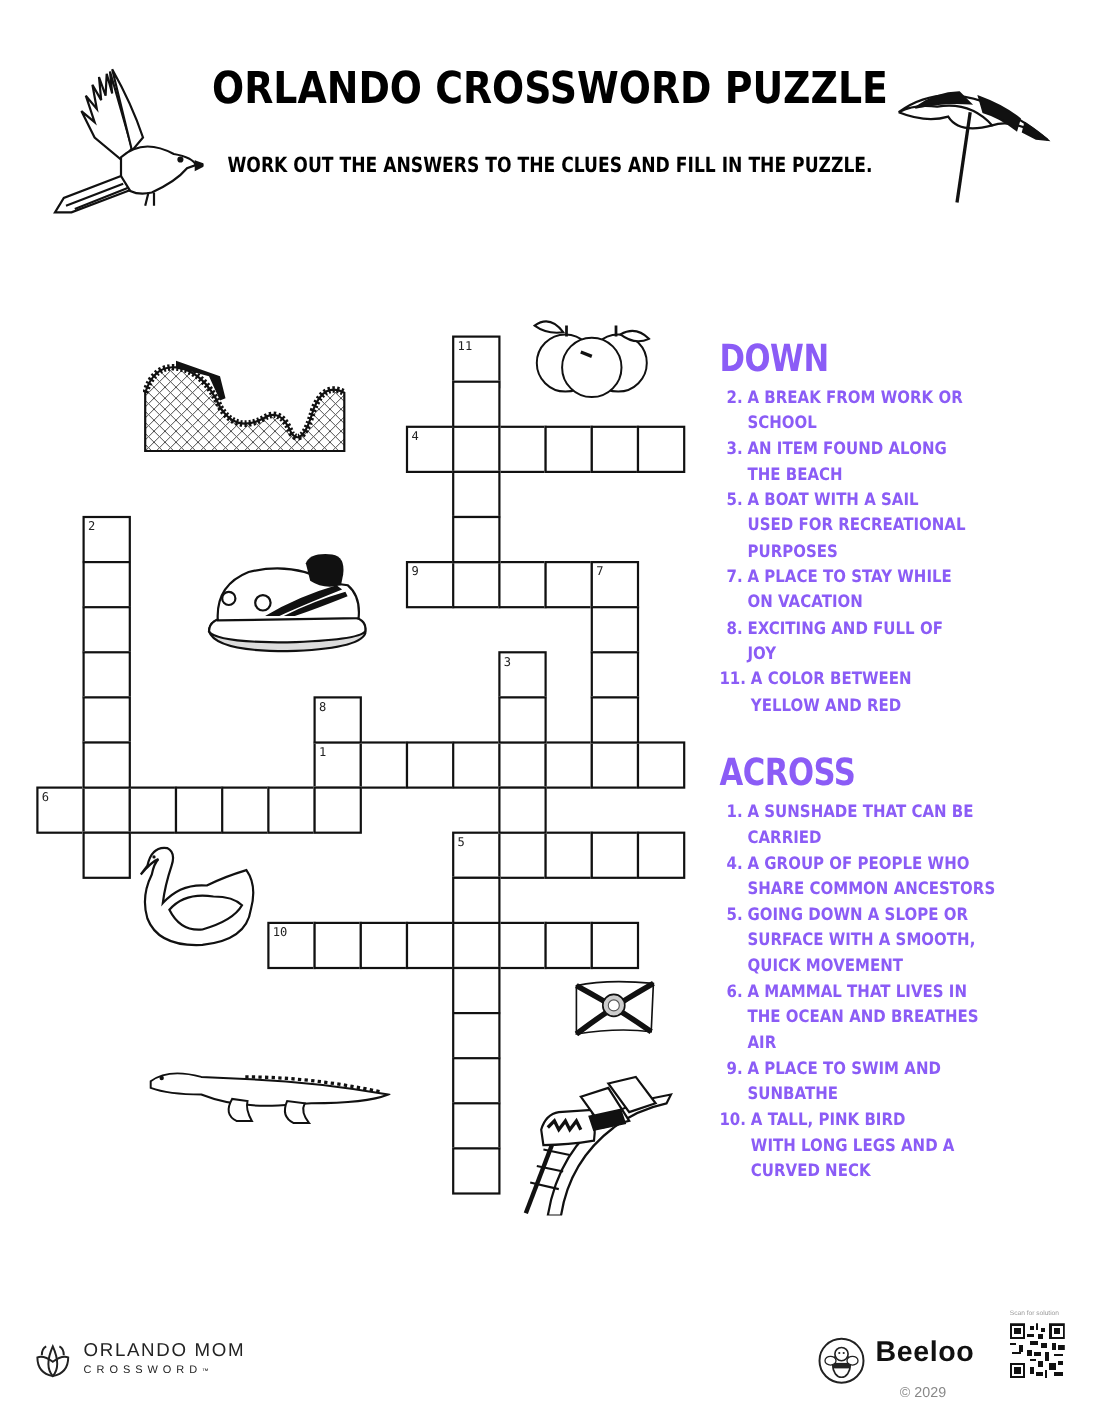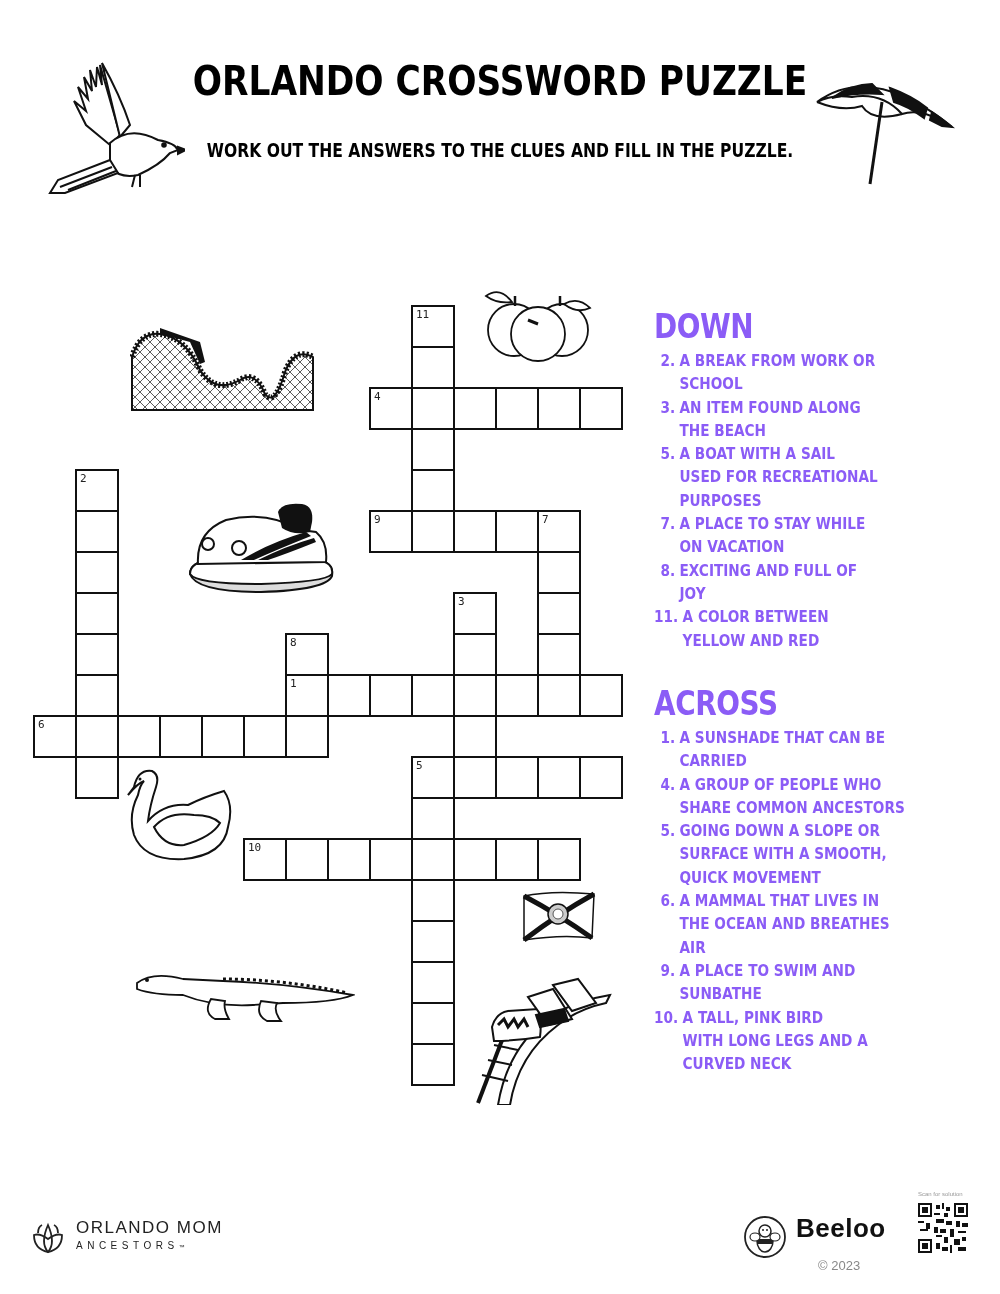--- a/index.html
+++ b/index.html
@@ -279,48 +279,48 @@
       </li>
       <li class="clue">
         <span class="n">10.</span>
         <span class="t">A TALL, PINK BIRD
 WITH LONG LEGS AND A
 CURVED NECK</span>
       </li>
     </ul>
 </div>
 
-<div class="abs" style="left:30px;top:1218px;display:flex;align-items:flex-end">
+<div class="abs" style="left:30px;top:1218px;display:flex;align-items:flex-start">
   <svg width="36" height="36" viewBox="0 0 36 36">
     <g fill="none" stroke="#222" stroke-width="1.8">
       <path d="M18 33 Q4 30 4 16 Q10 14 18 20 Q26 14 32 16 Q32 30 18 33 Z"></path>
       <path d="M18 33 Q10 24 18 6 Q26 24 18 33 Z"></path>
       <path d="M8 14 Q8 8 12 6 M28 14 Q28 8 24 6"></path>
     </g>
   </svg>
   <div class="footer-brand" style="margin-left:10px;color:#222">
     <div style="font-size:17px;letter-spacing:1.5px;line-height:20px">ORLANDO MOM</div>
     <div style="font-size:10px;letter-spacing:4.5px;line-height:16px">
-      <span>ANCESTORS</span><span style="font-size:6px;letter-spacing:0">™</span>
+      <span>CROSSWORD</span><span style="font-size:6px;letter-spacing:0">™</span>
     </div>
   </div>
 </div>
 
 <svg class="abs" style="left:743px;top:1215px" width="44" height="44" viewBox="0 0 44 44">
   <circle cx="22" cy="22" r="20" fill="#fff" stroke="#222" stroke-width="1.8"></circle>
   <ellipse cx="22" cy="26" rx="8" ry="11" fill="#fff" stroke="#222" stroke-width="1.5"></ellipse>
   <rect x="14" y="24" width="16" height="5" fill="#222"></rect>
   <circle cx="22" cy="16" r="6" fill="#fff" stroke="#222" stroke-width="1.5"></circle>
   <ellipse cx="12" cy="22" rx="5" ry="4" fill="#fff" stroke="#222" stroke-width="1.2"></ellipse>
   <ellipse cx="32" cy="22" rx="5" ry="4" fill="#fff" stroke="#222" stroke-width="1.2"></ellipse>
   <circle cx="20" cy="15" r="1" fill="#222"></circle>
     <circle cx="24" cy="15" r="1" fill="#222"></circle>
 </svg>
 <div class="abs footer-brand" style="left:796px;top:1213px;font-size:26px;font-weight:bold;color:#111;letter-spacing:0.5px">Beeloo</div>
-<div class="abs footer-brand" style="left:818px;top:1258px;font-size:13px;color:#888">© 2023</div>
+<div class="abs footer-brand" style="left:818px;top:1258px;font-size:13px;color:#888">© 2029</div>
 
 <div class="abs footer-brand" style="left:918px;top:1191px;font-size:6px;color:#999">Scan for solution</div>
 <svg class="abs" style="left:918px;top:1203px" width="50" height="50" viewBox="0 0 25 25" shape-rendering="crispEdges">
   <rect width="25" height="25" fill="#fff"></rect>
   <g fill="#111">
     <rect x="0" y="0" width="7" height="7"></rect>
       <rect x="1" y="1" width="5" height="5" fill="#fff"></rect>
       <rect x="2" y="2" width="3" height="3"></rect>
     <rect x="18" y="0" width="7" height="7"></rect>
       <rect x="19" y="1" width="5" height="5" fill="#fff"></rect>

